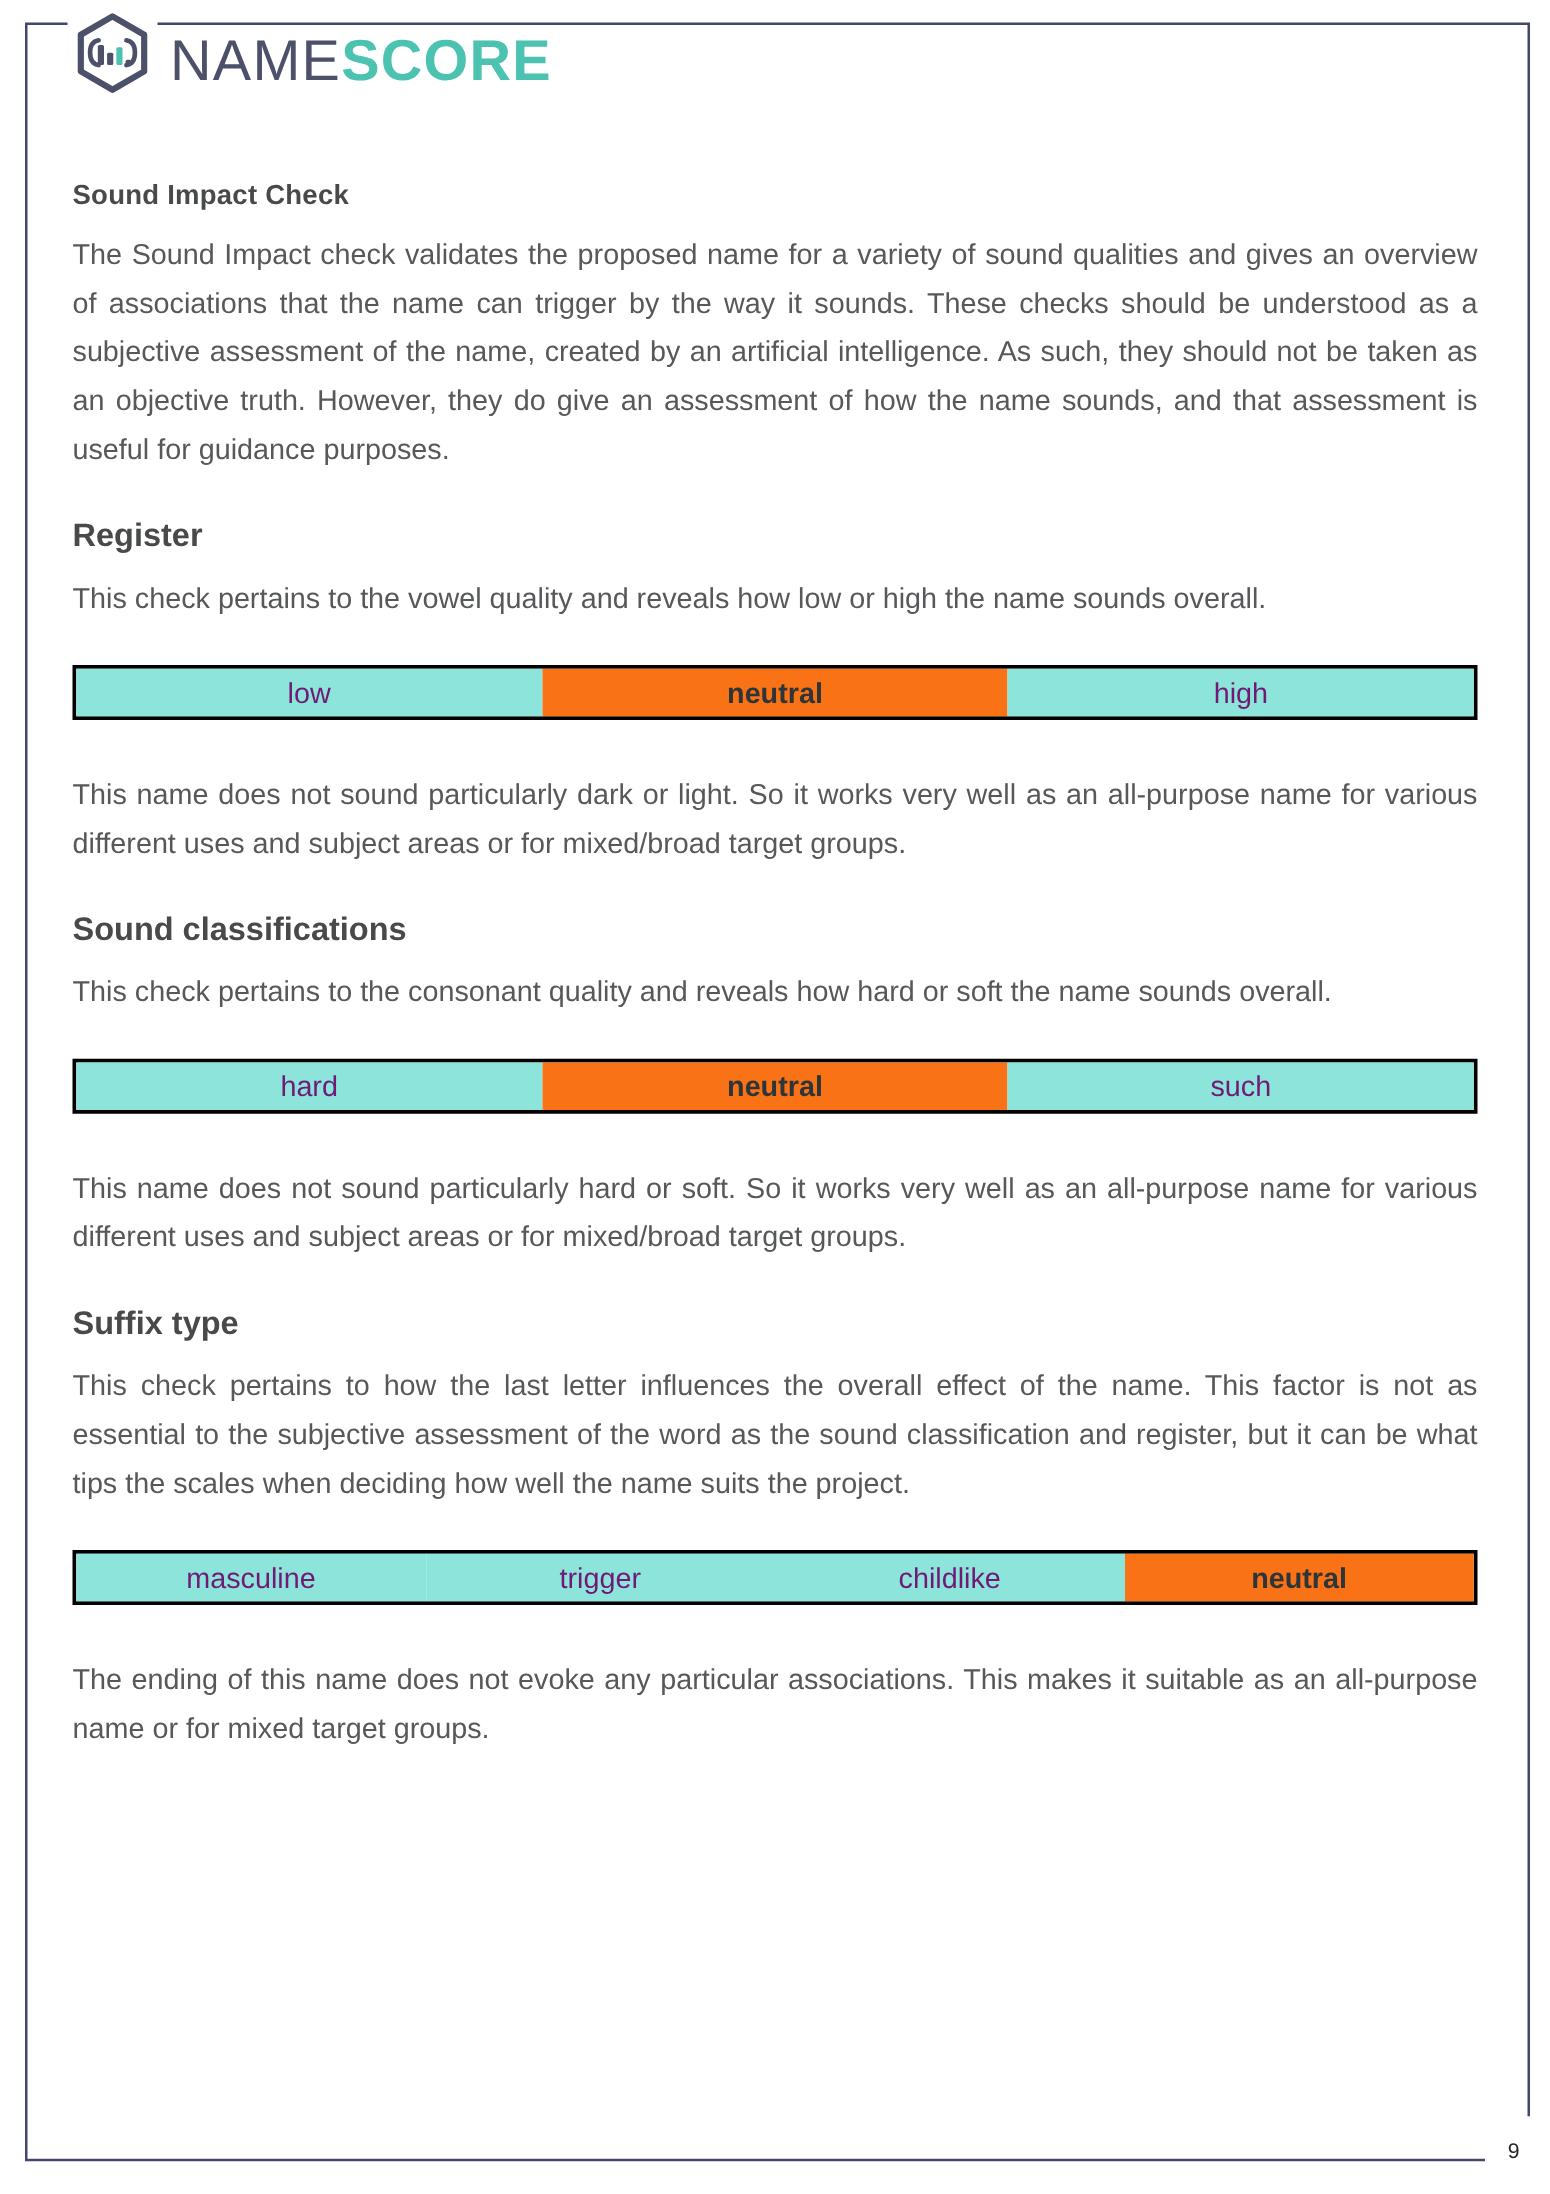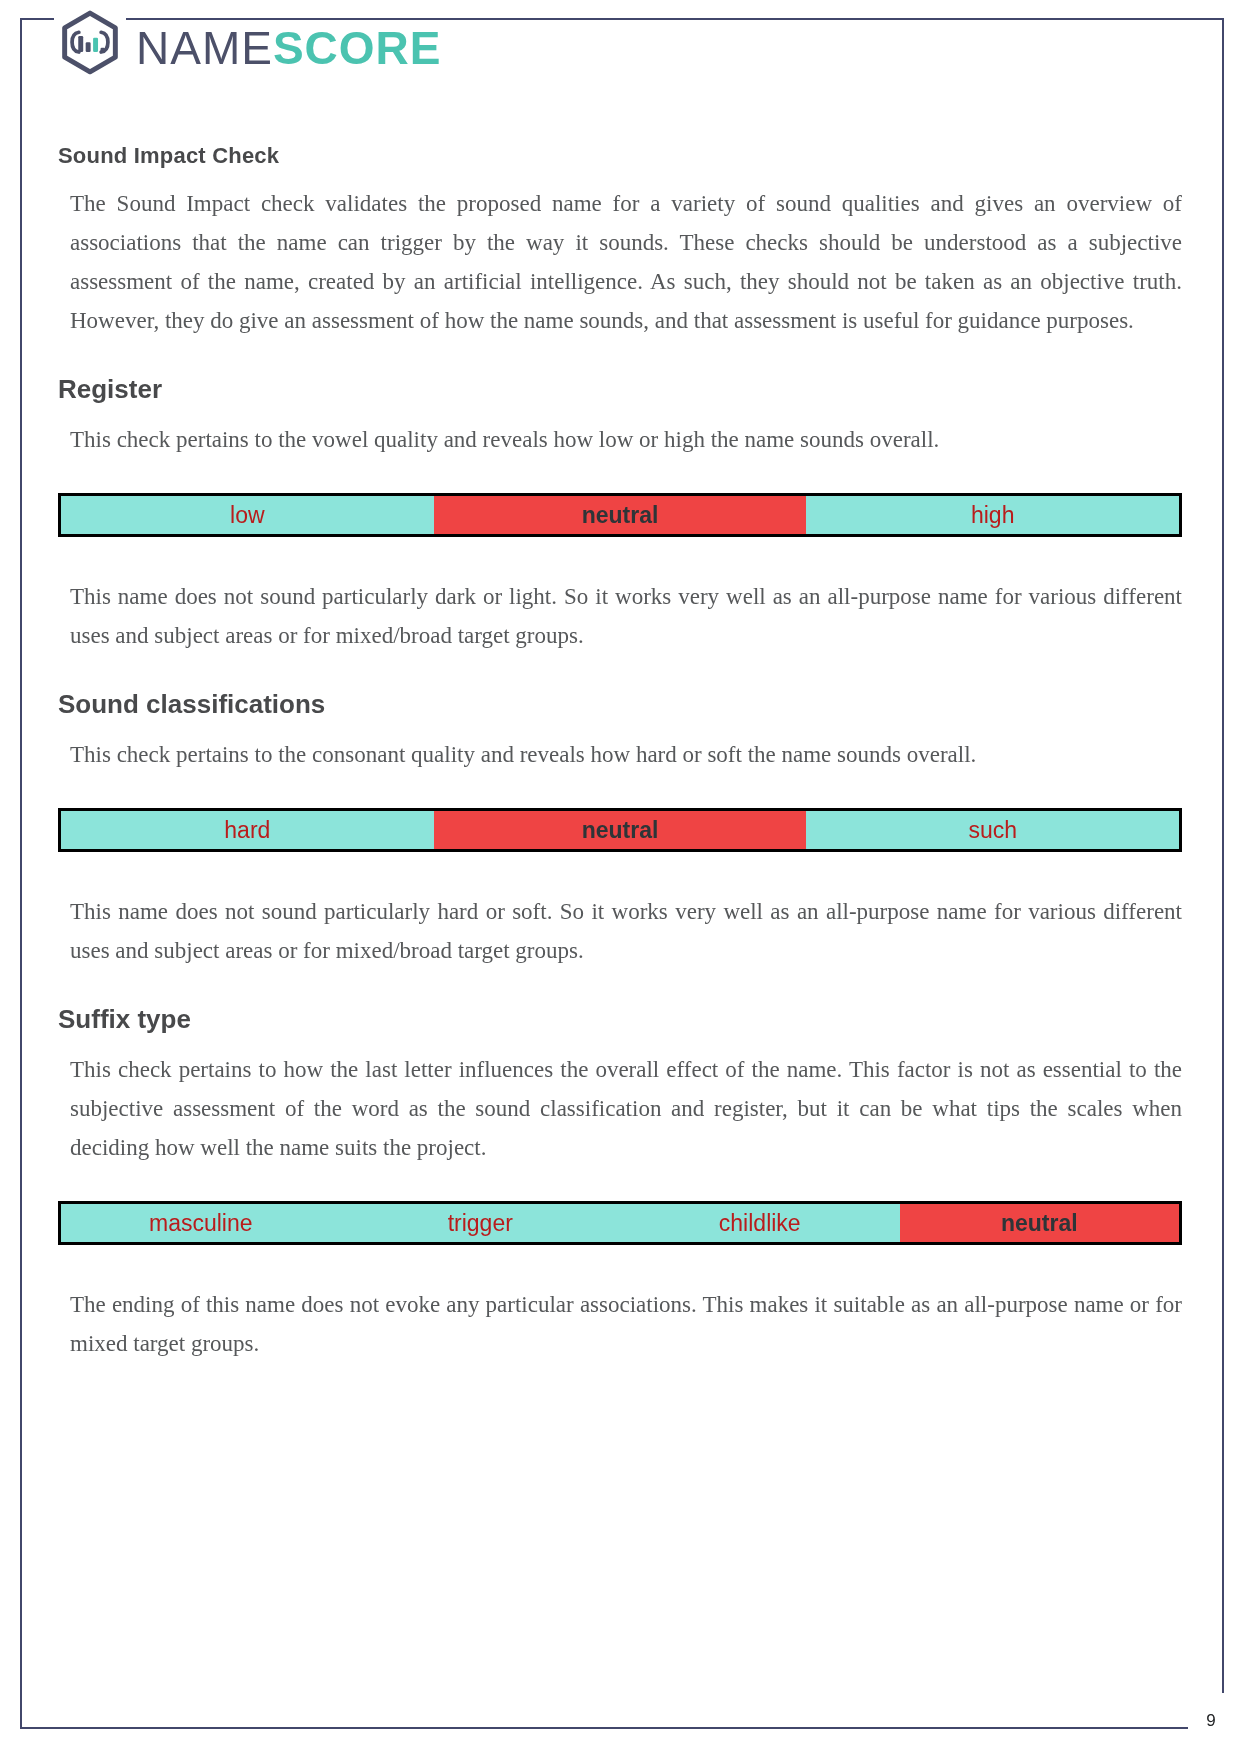--- a/index.html
+++ b/index.html
@@ -64,40 +64,39 @@
     letter-spacing:0.2px;
   }
   h2{
     font-size:26px;line-height:30px;
     margin:0 0 16px 0;
     color:#48494B;
     font-weight:bold;
   }
   p{
     font-size:23px;line-height:39px;
-    margin:0 0 34px 12px;
+    margin:0 0 34px 0;
     text-align:justify;
-    font-family:Liberation Serif, serif;
   }
   
   .scale{
     display:flex;
     border:3px solid #000000;
     height:38px;
     margin:2px 0 40px 0;
   }
   .scale .seg{
     flex:1;
     display:flex;align-items:center;justify-content:center;
     background:#8CE4DA;
     font-size:23px;
-    color:#b91c1c;
+    color:#701a75;
   }
   .scale .seg.active{
-    background:#ef4444;
+    background:#f97316;
     font-weight:bold;
     color:#2E3538;
   }
 </style>
 </head>
 <body>
 
 <div class="frame"></div>
 
 <header class="logo">

